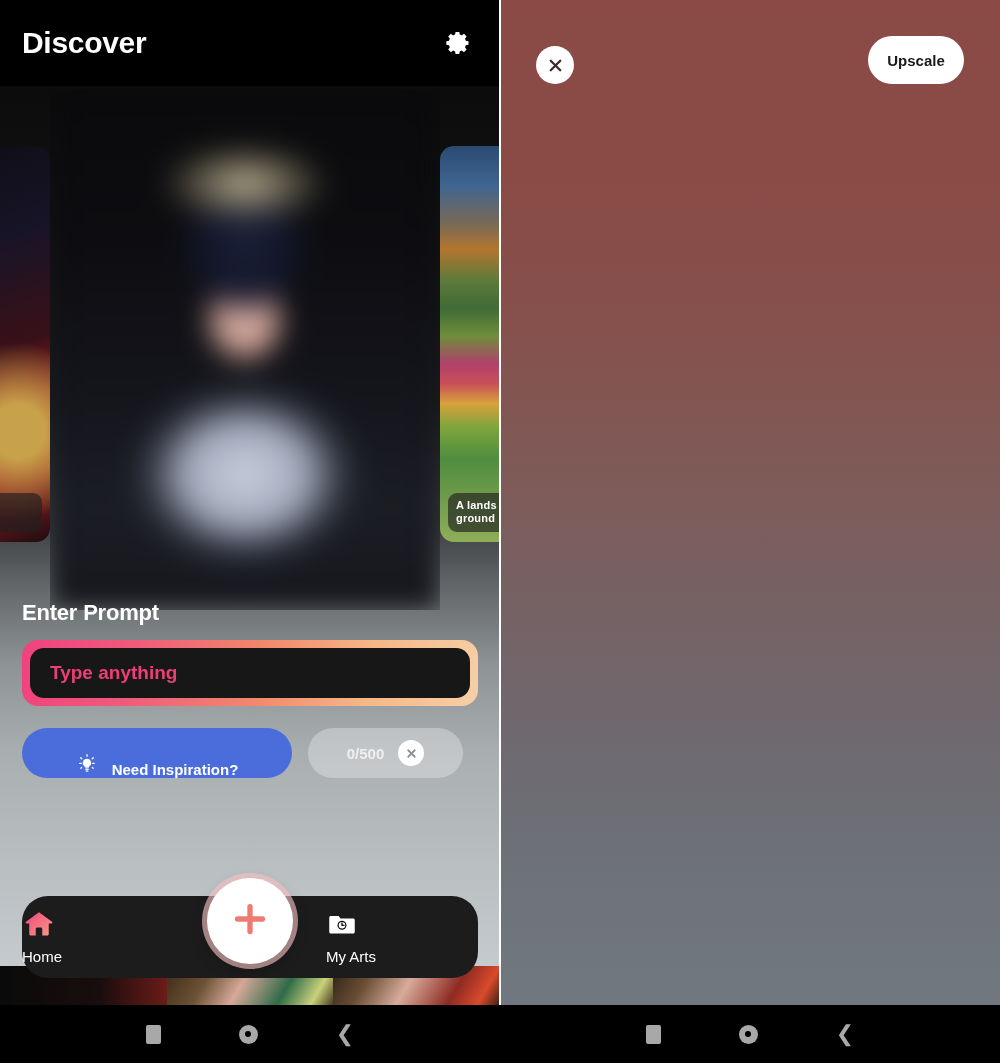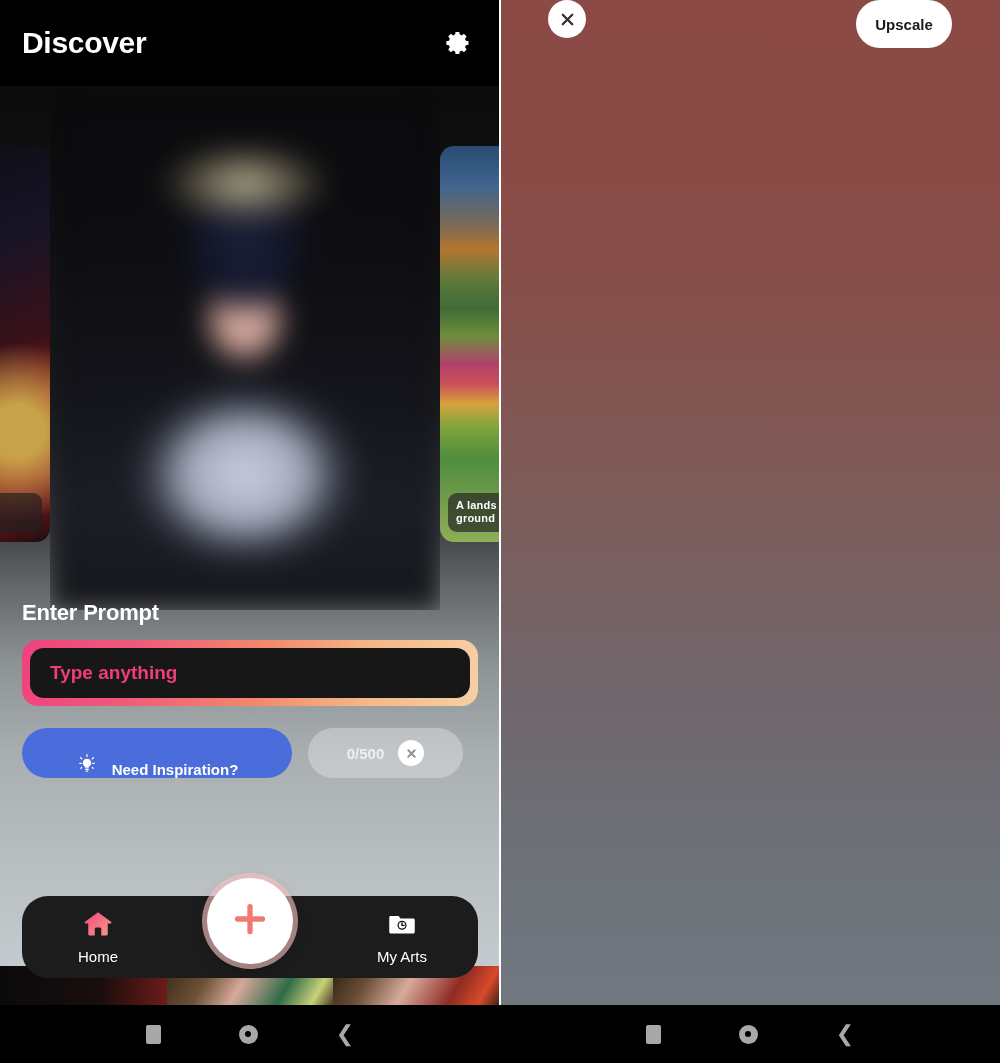--- a/index.html
+++ b/index.html
@@ -125,21 +125,21 @@
     box-shadow: 0 6px 16px rgba(0,0,0,0.28);
     font-family: "Liberation Sans", sans-serif;
   }
 
   .tabbar {
     position: absolute; left: 22px; top: 896px; width: 456px; height: 82px;
     background: #1c1c1c; border-radius: 26px; z-index: 24;
     display: flex; align-items: center;
   }
   .tab-item {
-    flex: 1; display: flex; flex-direction: column; align-items: center; gap: 6px;
+    flex: 1; display: flex; flex-direction: column; align-items: flex-start; gap: 6px;
     cursor: pointer; color: #fff; font-size: 15px;
   }
   .tab-center-spacer { flex: 1; }
   .fab {
     position: absolute; left: 207px; top: 878px; width: 86px; height: 86px;
     border-radius: 50%; background: #ffffff; z-index: 26;
     display: flex; align-items: center; justify-content: center; cursor: pointer;
     box-shadow: 0 0 0 5px rgba(248,196,196,0.62), 0 6px 16px rgba(0,0,0,0.30);
   }
   .bottom-strip {
@@ -153,22 +153,22 @@
 
   
   .right-panel {
     background: linear-gradient(180deg,
       #8b4a45 0%, #8a4a45 14%, #86504c 30%, #7e5b58 45%,
       #756265 58%, #6f686e 68%, #6d6f76 78%, #6f757c 88%, #727a82 100%);
   }
   .right-content { position: absolute; inset: 0 0 58px 0; }
   .right-header {
     position: absolute; left: 0; top: 0; width: 500px; height: 84px;
-    display: flex; align-items: flex-start; justify-content: space-between;
-    padding: 0 48px;
+    display: flex; align-items: flex-end; justify-content: space-between;
+    padding: 0 36px;
   }
   .close-circle {
     width: 38px; height: 38px; border-radius: 50%; background: #fff;
     display: flex; align-items: center; justify-content: center; cursor: pointer;
   }
   .btn-upscale {
     width: 96px; height: 48px; border-radius: 24px; background: #fff; border: none;
     color: #1a1a1a; font-size: 15px; font-weight: bold; cursor: pointer;
     font-family: "Liberation Sans", sans-serif;
   }

